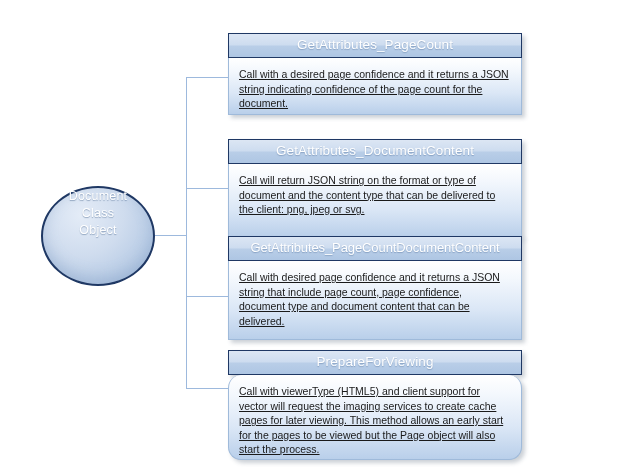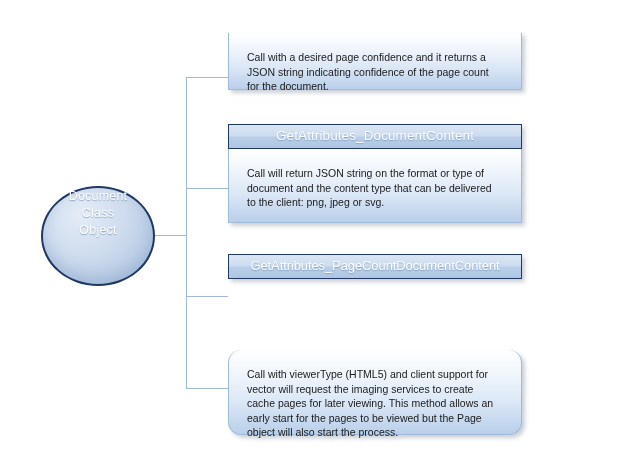--- a/index.html
+++ b/index.html
@@ -82,21 +82,22 @@
     box-sizing: border-box;
     border: 1px solid #9fbada;
     border-top: none;
     background: linear-gradient(to bottom, #ffffff 0%, #f4f8fd 22%, #dbe7f6 62%, #b9cfea 100%);
     color: #1a1a1a;
     font-size: 10.5px;
     line-height: 14.5px;
     padding: 9px 10px 6px 10px;
   }
   .node-body p {
-    margin: 8px;
+    margin: 0;
+    text-decoration: underline;
   }
 </style>
 </head>
 <body>
 
 <div id="canvas">
 
   <div id="root-node">
     <div class="root-label">Document
 Class
@@ -109,35 +110,40 @@
 
   <div class="conn h" style="left:186px; top:77px; width:42px;"></div>
 
   <div class="conn h" style="left:186px; top:188px; width:42px;"></div>
 
   <div class="conn h" style="left:186px; top:296px; width:42px;"></div>
 
   <div class="conn h" style="left:186px; top:388px; width:42px;"></div>
 
   <div class="node-box" style="top:33px;">
+    <div class="node-title">GetAttributes_PageCount</div>
     <div class="node-body" style="height:57px;">
       <p>Call with a desired page confidence and it returns  a JSON  string indicating confidence of the page count for the document.</p>
     </div>
   </div>
 
-  <div class="node-box" style="top:124px;">
+  <div class="node-box" style="top:139px;">
     <div class="node-title">GetAttributes_DocumentContent</div>
     <div class="node-body" style="height:74px;">
       <p>Call will return JSON string on the format or type of document  and the content type that can be delivered to the  client: png, jpeg or svg.</p>
     </div>
   </div>
 
-  <div class="node-box" style="top:254px;">
+  <div class="node-box" style="top:236px;">
     <div class="node-title tight">GetAttributes_PageCountDocumentContent</div>
+    <div class="node-body" style="height:79px;">
+      <p>Call  with desired page confidence and it returns a JSON string that include page count, page confidence, document  type and document  content that can be delivered.</p>
+    </div>
   </div>
 
   <div class="node-box" style="top:350px;">
+    <div class="node-title">PrepareForViewing</div>
     <div class="node-body" style="height:85px;border-radius:13px;">
       <p>Call with viewerType (HTML5) and client support for vector  will request the imaging services to create cache pages for later viewing. This method  allows an early start for the pages to be viewed but the Page object will also start the process.</p>
     </div>
   </div>
 
 </div>
 
 </body></html>

